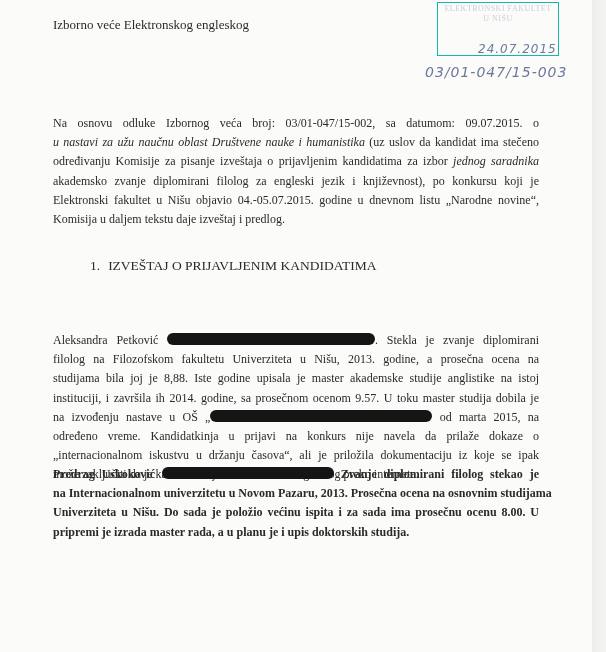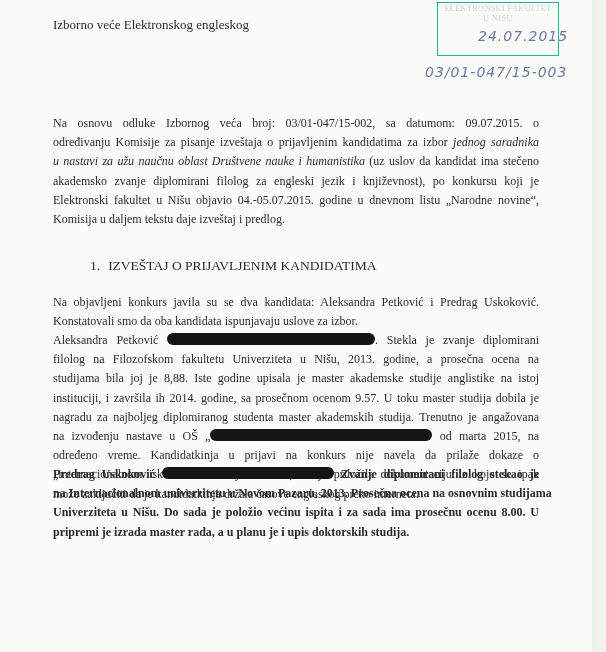--- a/index.html
+++ b/index.html
@@ -35,21 +35,21 @@
     border-top: 1px solid #dde3e6; border-bottom: 1px solid #dde3e6;
     text-align: left; padding-left: 2px; font-size: 7px; line-height: 10px;
   }
   .handwritten {
     position: absolute;
     font-family: "DejaVu Sans", sans-serif;
     font-style: italic;
     color: #6b7a9a;
     letter-spacing: 1px;
   }
-  .hw-date { left: 478px; top: 28px; font-size: 14px; }
+  .hw-date { left: 478px; top: 42px; font-size: 12px; }
   .hw-num  { left: 425px; top: 64px; font-size: 14px; text-align: center; }
   .title {
     position: absolute; left: 141px; top: 72px;
     font-weight: bold; font-size: 14.5px; letter-spacing: 0.1px;
   }
   .para {
     position: absolute; left: 53px; width: 486px;
     font-size: 12px; line-height: 19.2px;
     text-align: justify;
   }
@@ -81,42 +81,37 @@
   <div class="stamp">
     <div class="st-title">ELEKTRONSKI FAKULTET</div>
     <div class="st-title">U NIŠU</div>
   </div>
   <div class="handwritten hw-date">24.07.2015</div>
   <div class="handwritten hw-num">03/01-047/15-003</div>
 
 
   <div class="para p1">
     <span class="line">Na osnovu odluke Izbornog veća broj: 03/01-047/15-002, sa datumom: 09.07.2015. o</span>
+    <span class="line"><em>u nastavi za užu naučnu oblast Društvene nauke i humanistika</em><span> (uz uslov da kandidat ima stečeno</span></span>
     <span class="line"><span>određivanju Komisije za pisanje izveštaja o prijavljenim kandidatima za izbor </span><em>jednog saradnika</em></span>
-    <span class="line"><em>u nastavi za užu naučnu oblast Društvene nauke i humanistika</em><span> (uz uslov da kandidat ima stečeno</span></span>
     <span class="line">akademsko zvanje diplomirani filolog za engleski jezik i književnost), po konkursu koji je</span>
     <span class="line">Elektronski fakultet u Nišu objavio 04.-05.07.2015. godine u dnevnom listu „Narodne novine“,</span>
     <span class="line last">Komisija u daljem tekstu daje izveštaj i predlog.</span>
   </div>
 
   <div class="section-heading">
     <span class="num">1.</span><span>IZVEŠTAJ O PRIJAVLJENIM KANDIDATIMA</span>
   </div>
 
-  <div class="para p2">
-    <span class="line">Na objavljeni konkurs javila su se dva kandidata: Aleksandra Petković i Predrag Uskoković.</span>
-    <span class="line last">Konstatovali smo da oba kandidata ispunjavaju uslove za izbor.</span>
-  </div>
 
   <div class="para p3">
     <span class="line"><span>Aleksandra Petković</span> <span class="redact" style="width:208px"></span><span>. Stekla je zvanje diplomirani</span></span>
     <span class="line">filolog na Filozofskom fakultetu Univerziteta u Nišu, 2013. godine, a prosečna ocena na</span>
     <span class="line">studijama bila joj je 8,88. Iste godine upisala je master akademske studije anglistike na istoj</span>
     <span class="line">instituciji, i završila ih 2014. godine, sa prosečnom ocenom 9.57. U toku master studija dobila je</span>
-    <span class="line">nagradu za najboljeg diplomiranog studenta master akademskih studija. Trenutno je angažovana</span>
     <span class="line"><span>na izvođenju nastave u OŠ „</span><span class="redact" style="width:222px"></span><span> od marta 2015, na</span></span>
     <span class="line">određeno vreme. Kandidatkinja u prijavi na konkurs nije navela da prilaže dokaze o</span>
     <span class="line">„internacionalnom iskustvu u držanju časova“, ali je priložila dokumentaciju iz koje se ipak</span>
     <span class="line last">može zaključiti da je kandidatkinja držala časove engleskog preko interneta.</span>
   </div>
 
   <div class="para p4">
     <span class="line"><span>Predrag Uskoković</span> <span class="redact" style="width:172px"></span><span> Zvanje diplomirani filolog stekao je</span></span>
     <span class="line">na Internacionalnom univerzitetu u Novom Pazaru, 2013. Prosečna ocena na osnovnim studijama</span>
     <span class="line">Univerziteta u Nišu. Do sada je položio većinu ispita i za sada ima prosečnu ocenu 8.00. U</span>

